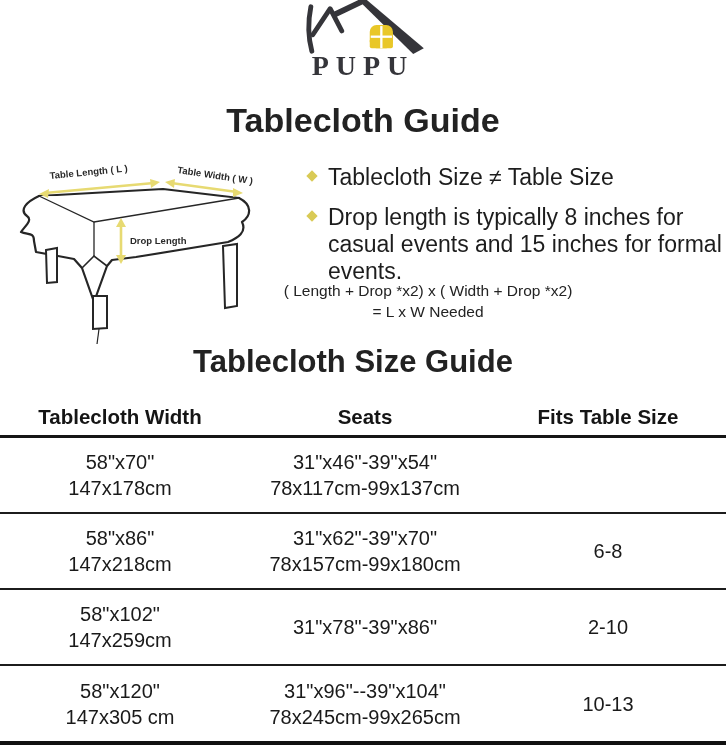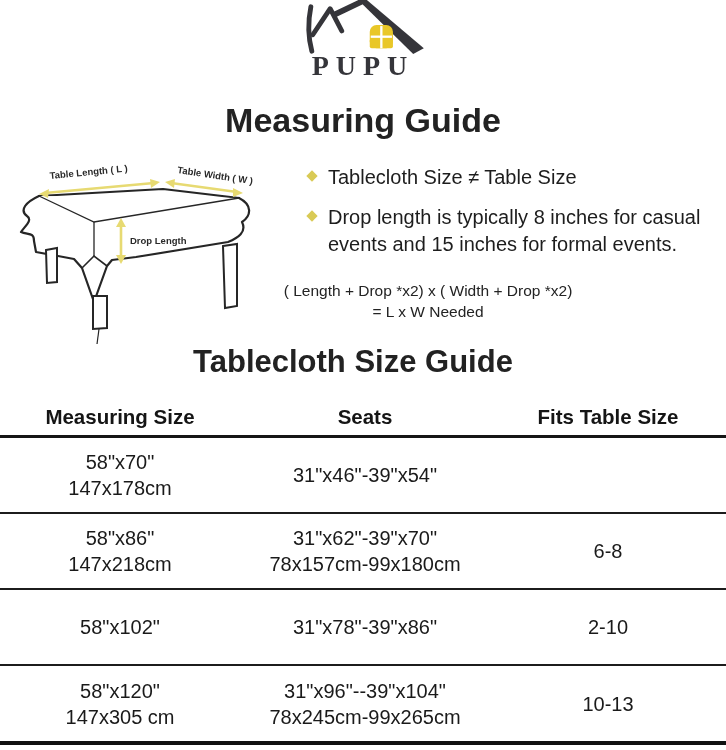--- a/index.html
+++ b/index.html
@@ -13,21 +13,21 @@
     font-family:"Liberation Serif", serif;font-size:28px;font-weight:600;
     letter-spacing:7px;color:#35353a;}
   
   .m-title{position:absolute;top:101px;left:0;width:726px;text-align:center;
     font-size:34px;font-weight:700;color:#222;}
   .diagram{position:absolute;top:156px;left:6px;width:296px;height:196px;}
   .bullets{position:absolute;top:164px;left:306px;width:416px;}
   .bullet-item{display:flex;margin-bottom:13px;}
   .bullet-item .diamond{flex:0 0 8px;width:8px;height:8px;background:#d9ca55;
     transform:rotate(45deg);margin:8px 12px 0 2px;}
-  .bullet-item .btext{font-size:20px;line-height:27px;color:#1d1d1d;}
+  .bullet-item .btext{font-size:23px;line-height:27px;color:#1d1d1d;}
   .formula{position:absolute;top:280px;left:128px;width:600px;text-align:center;
     font-size:15.5px;line-height:21px;color:#232323;}
   
   .s-title{position:absolute;top:344px;left:0;width:706px;text-align:center;
     font-size:31px;font-weight:700;color:#222;}
   .table{position:absolute;top:399px;left:0;width:726px;}
   .thead{display:grid;grid-template-columns:240px 250px 236px;height:36px;
     border-bottom:3px solid #161616;}
   .thead .th{display:flex;align-items:center;justify-content:center;
     font-size:20.5px;font-weight:700;color:#151515;}
@@ -49,21 +49,21 @@
     <path d="M60,0 L69,0 L128,50 L117,56 Z" fill="#35353a"></path>
     <g>
       <rect x="72" y="26" width="24" height="24" rx="7" fill="#e9c728"></rect>
       <rect x="72" y="40" width="24" height="10" rx="2" fill="#e9c728"></rect>
       <line x1="84" y1="27" x2="84" y2="50" stroke="#fff" stroke-width="2.4"></line>
       <line x1="73" y1="38" x2="95" y2="38" stroke="#fff" stroke-width="2.4"></line>
     </g>
   </svg>
   <div class="brand">PUPU</div>
 
-  <div class="m-title">Measuring Guide</div>
+  <div class="m-title">Tablecloth Guide</div>
 
   <svg class="diagram" viewBox="0 0 296 196">
 
     <path d="M33,40 L157,33 L233,42 L88,66 Z" fill="#fff" stroke="#262626" stroke-width="2.2" stroke-linejoin="round"></path>
 
     <path d="M33,40 C20,46 13,54 21,60 C27,64 19,70 15,76 C22,79 28,76 28,85 L30,96
              L52,100 L68,103 L76,112 L88,146 L101,110 L106,104
              L130,101 L222,86 C232,82 241,76 236,66 C245,60 247,49 233,42" fill="#fff" stroke="#262626" stroke-width="2.2" stroke-linejoin="round" stroke-linecap="round"></path>
 
     <path d="M33,40 L88,66 L233,42" fill="none" stroke="#262626" stroke-width="1.3"></path>
@@ -113,50 +113,52 @@
 
   <div class="formula">
     <div>( Length + Drop *x2) x ( Width + Drop *x2)</div>
     <div>= L x W Needed</div>
   </div>
 
   <div class="s-title">Tablecloth Size Guide</div>
 
   <div class="table">
     <div class="thead">
-      <div class="th">Measuring Size</div>
+      <div class="th">Tablecloth Width</div>
       <div class="th">Seats</div>
       <div class="th">Fits Table Size</div>
     </div>
 
     <div class="trow">
       <div class="td">
         <div>58"x70"</div>
         <div>147x178cm</div>
       </div>
       <div class="td">
         <div>31"x46"-39"x54"</div>
+        <div>78x117cm-99x137cm</div>
       </div>
     </div>
 
     <div class="trow">
       <div class="td">
         <div>58"x86"</div>
         <div>147x218cm</div>
       </div>
       <div class="td">
         <div>31"x62"-39"x70"</div>
         <div>78x157cm-99x180cm</div>
       </div>
       <div class="td">6-8</div>
     </div>
 
     <div class="trow">
       <div class="td">
         <div>58"x102"</div>
+        <div>147x259cm</div>
       </div>
       <div class="td">
         <div>31"x78"-39"x86"</div>
       </div>
       <div class="td">2-10</div>
     </div>
 
     <div class="trow last">
       <div class="td">
         <div>58"x120"</div>

